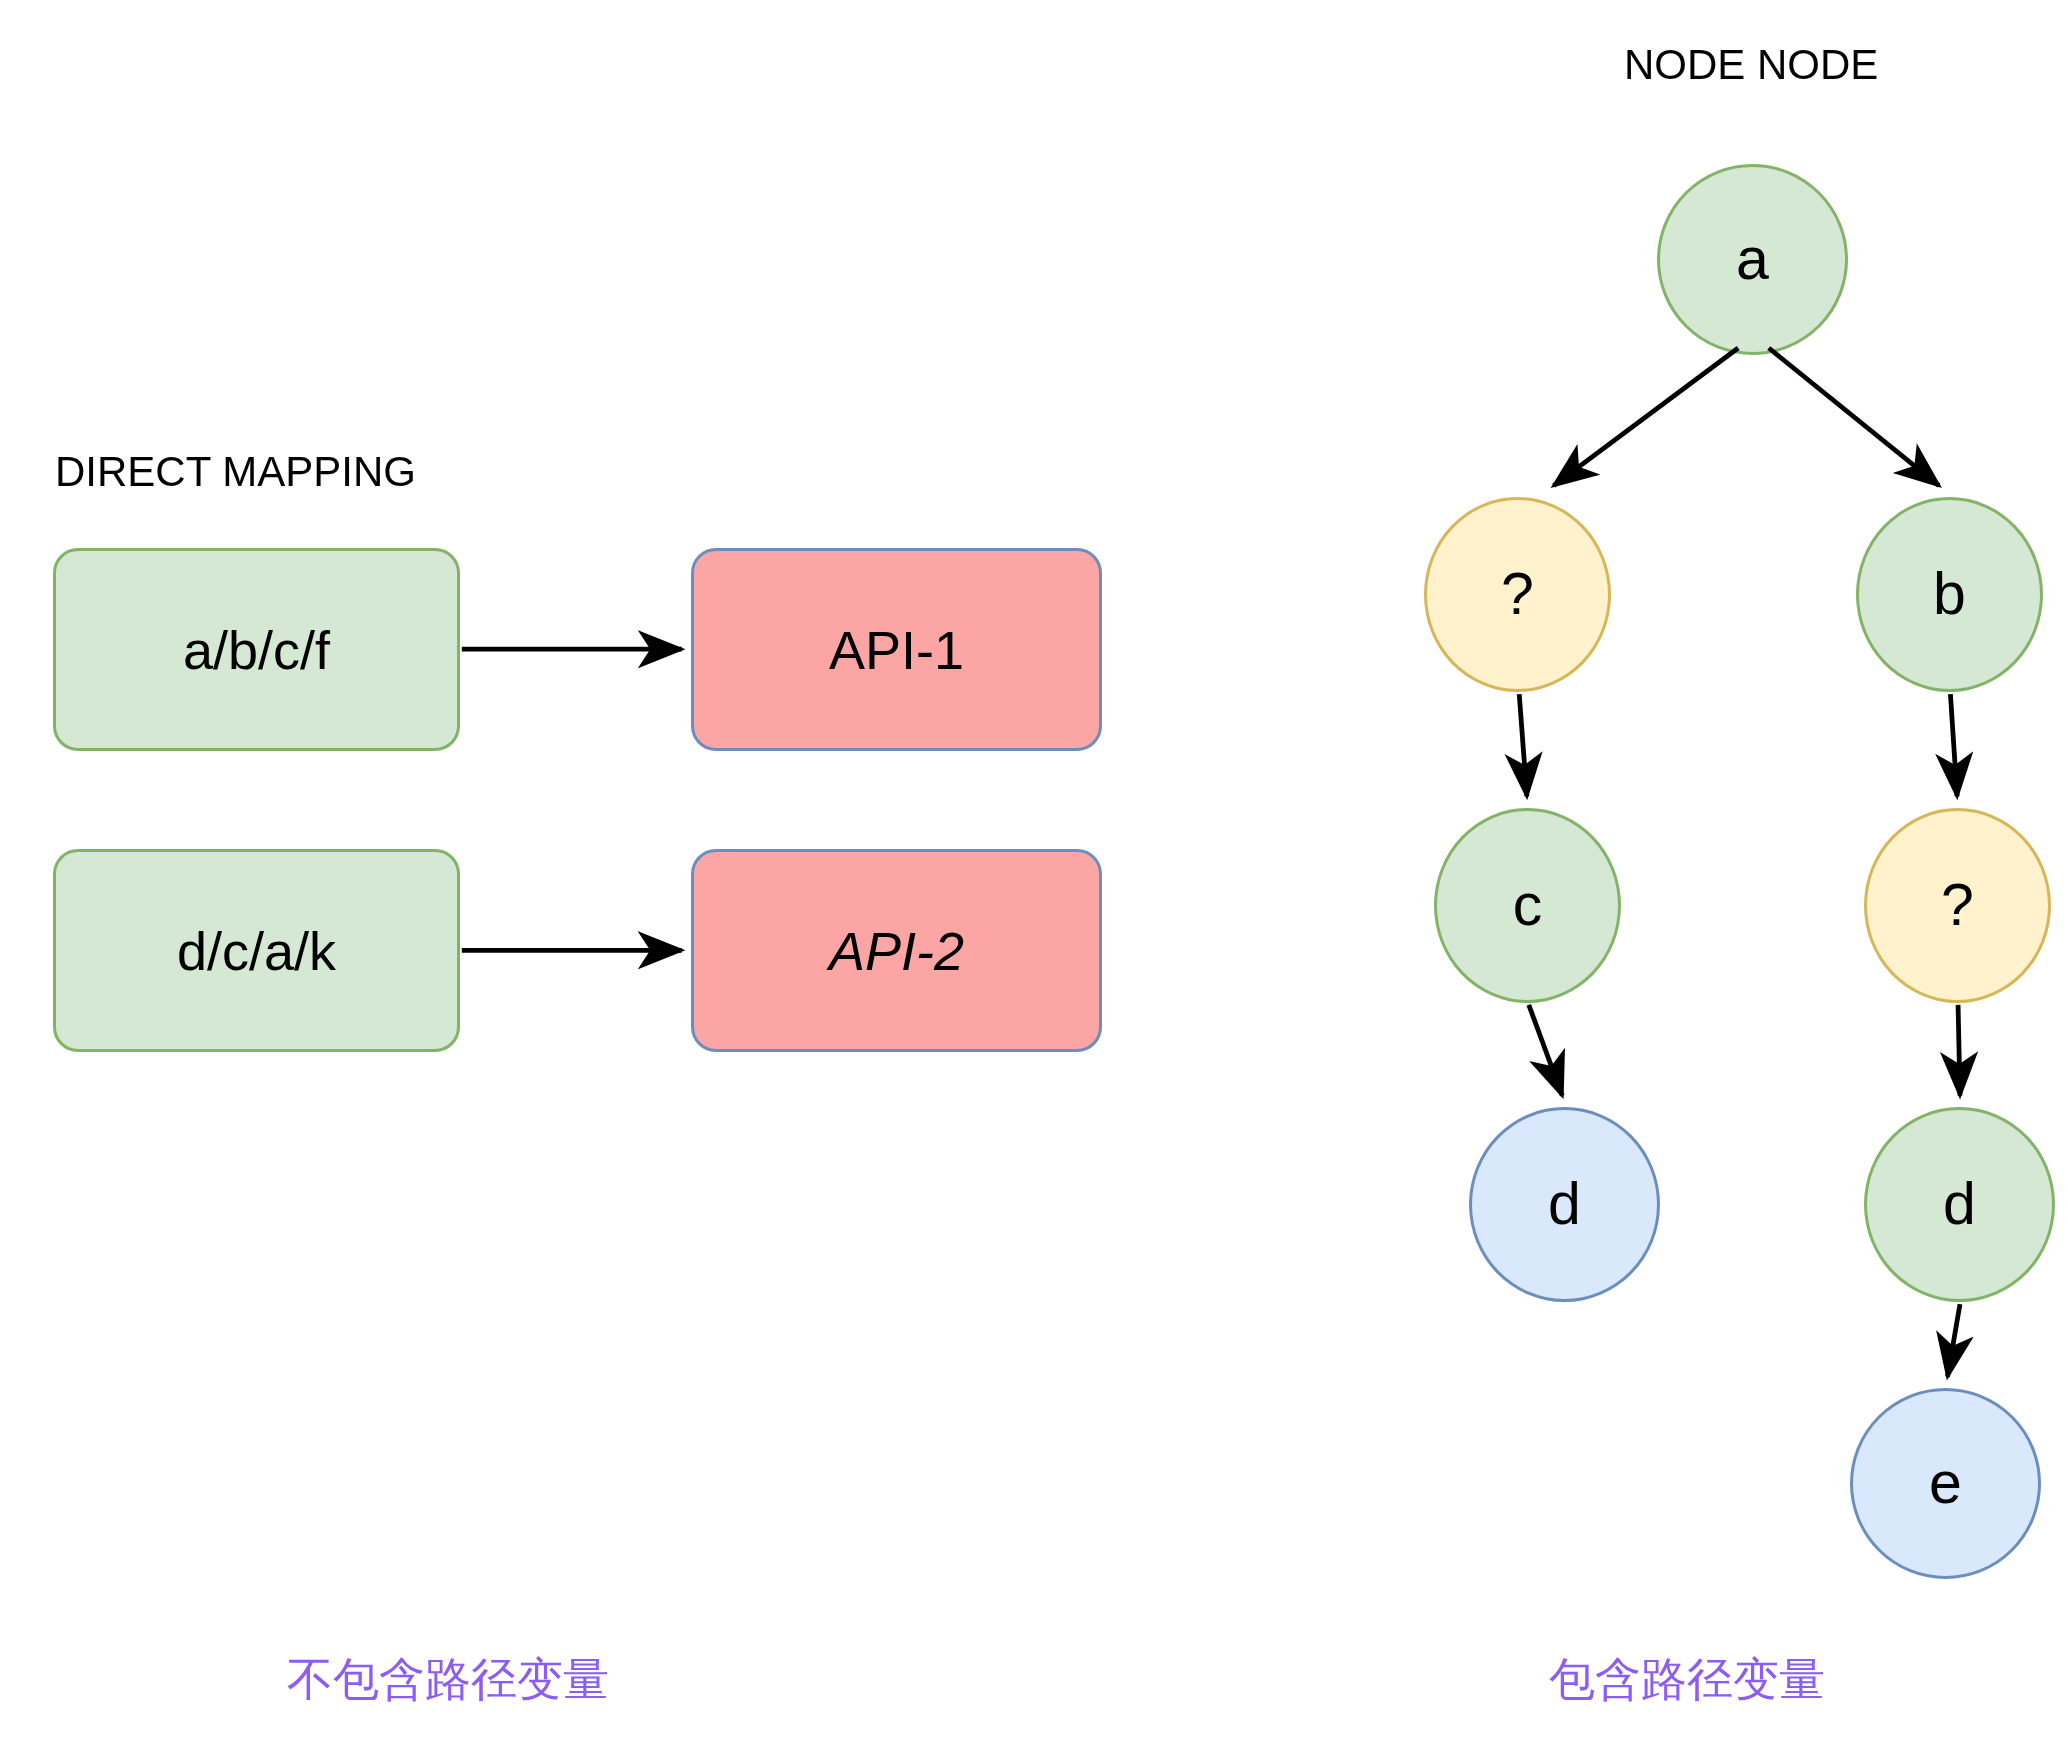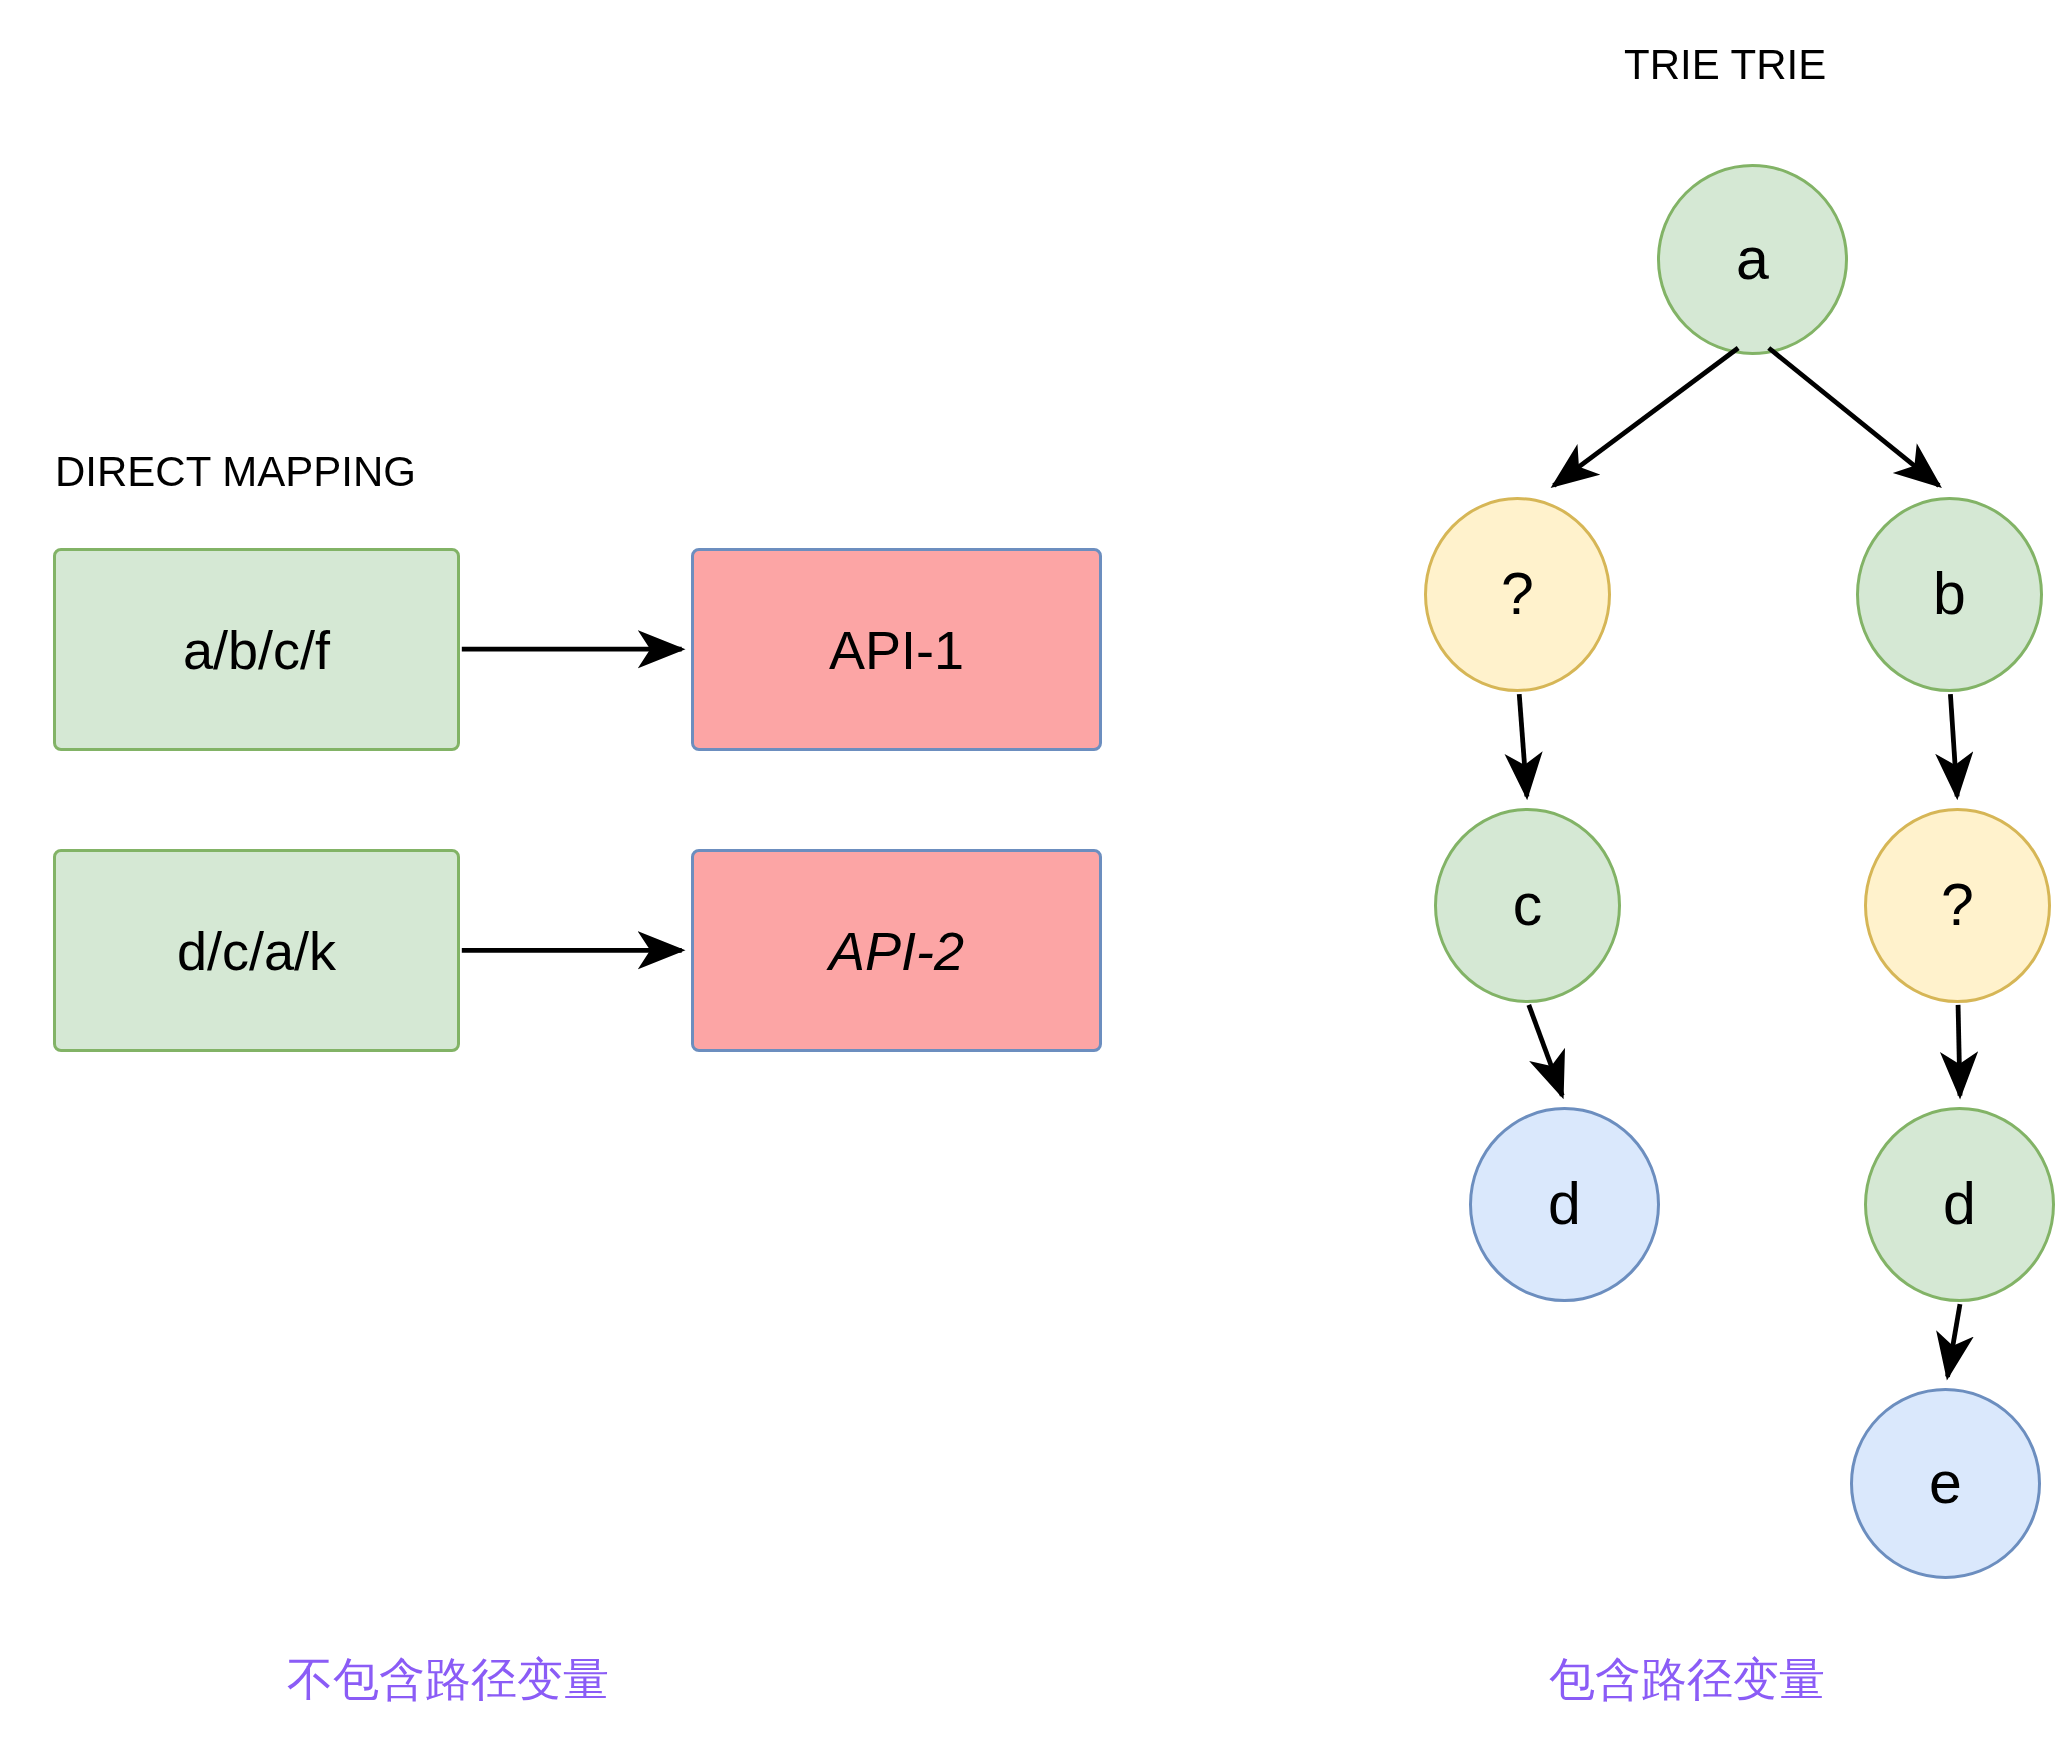--- a/index.html
+++ b/index.html
@@ -26,21 +26,21 @@
     color: #000000;
     white-space: nowrap;
   }
   #heading-direct-mapping { left: 55px;  top: 451px; }
   #heading-trie-node      { left: 1624px; top: 44px; }
 
   
   .rbox {
     position: absolute;
     box-sizing: border-box;
-    border-radius: 8px;
+    border-radius: 25px;
     display: flex;
     align-items: center;
     justify-content: center;
     font-size: 54px;
     line-height: 1;
     color: #000000;
   }
   .rbox.green { background: #d5e8d4; border: 3.8px solid #82b366; }
   .rbox.blue  { background: #fca5a5; border: 3.8px solid #6c8ebf; }
 
@@ -103,21 +103,21 @@
   <div class="section-heading" id="heading-direct-mapping">DIRECT MAPPING</div>
 
   <div class="rbox green" id="box-path-1">a/b/c/f</div>
 
   <div class="rbox blue" id="box-api-1">API-1</div>
 
   <div class="rbox green" id="box-path-2">d/c/a/k</div>
 
   <div class="rbox blue" id="box-api-2">API-2</div>
 
-  <div class="section-heading" id="heading-trie-node">TRIE TRIE</div>
+  <div class="section-heading" id="heading-trie-node">NODE NODE</div>
 
   <div class="node green" id="node-a">a</div>
 
   <div class="node yellow" id="node-q1">?</div>
 
   <div class="node green" id="node-b">b</div>
 
   <div class="node green" id="node-c">c</div>
 
   <div class="node yellow" id="node-q2">?</div>

